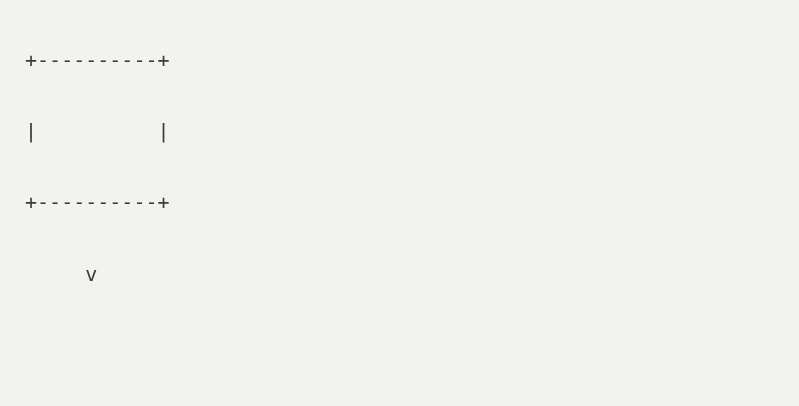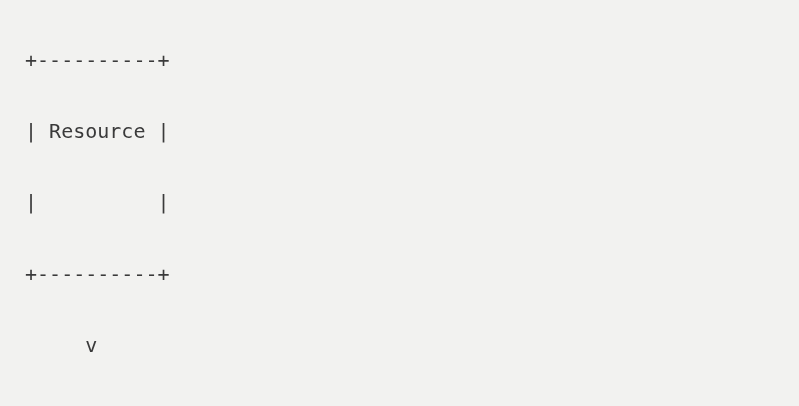--- a/index.html
+++ b/index.html
@@ -24,21 +24,20 @@
   .ascii-line {
     white-space: pre;
     min-height: 23.8px;
   }
 </style>
 </head>
 <body>
 
 <div class="ascii-diagram">
   <div class="ascii-line"> +----------+</div>
-  <div class="ascii-line"> | Resource |</div>
   <div class="ascii-line"> |          |</div>
   <div class="ascii-line"> +----------+</div>
   <div class="ascii-line">      v</div>
   
   
   
   
   
   
   

